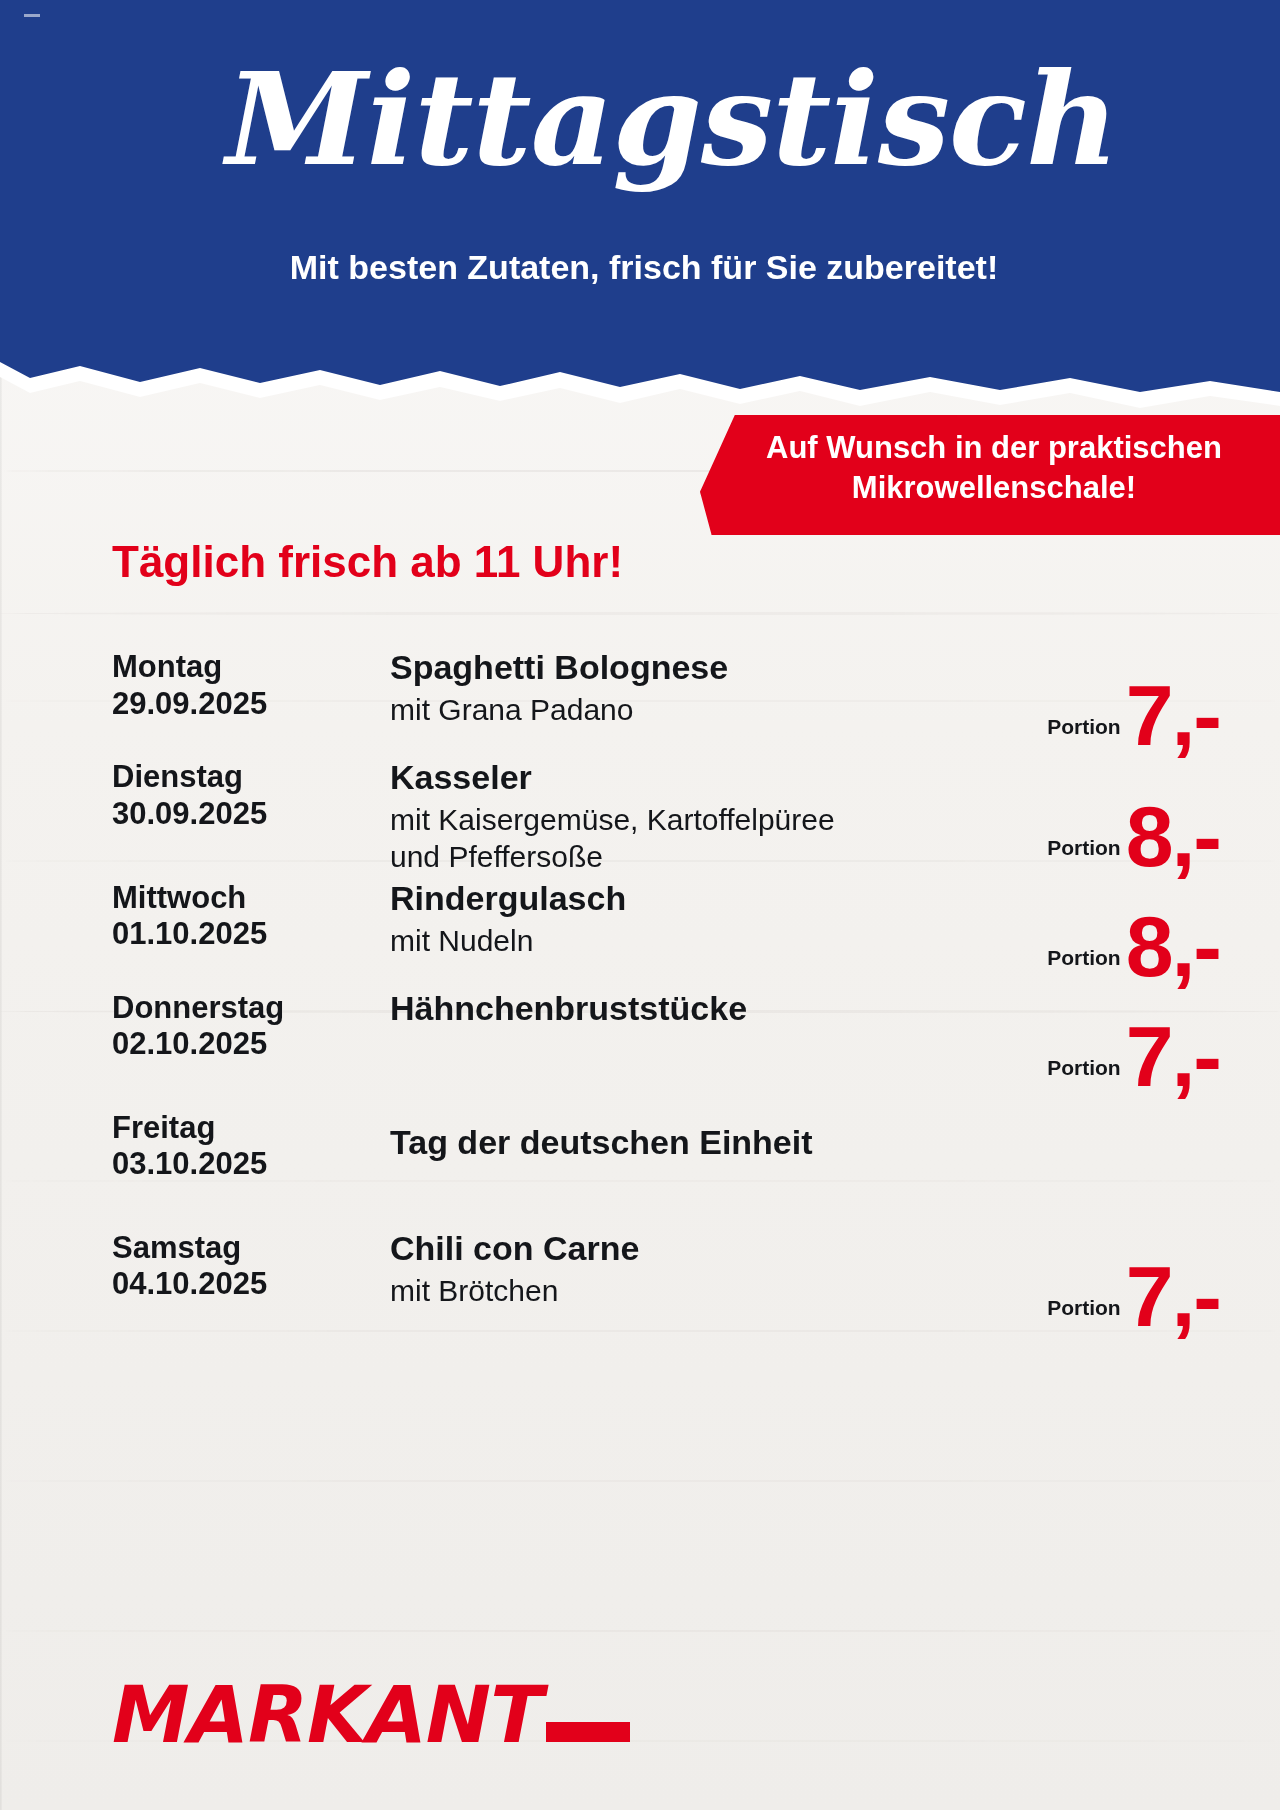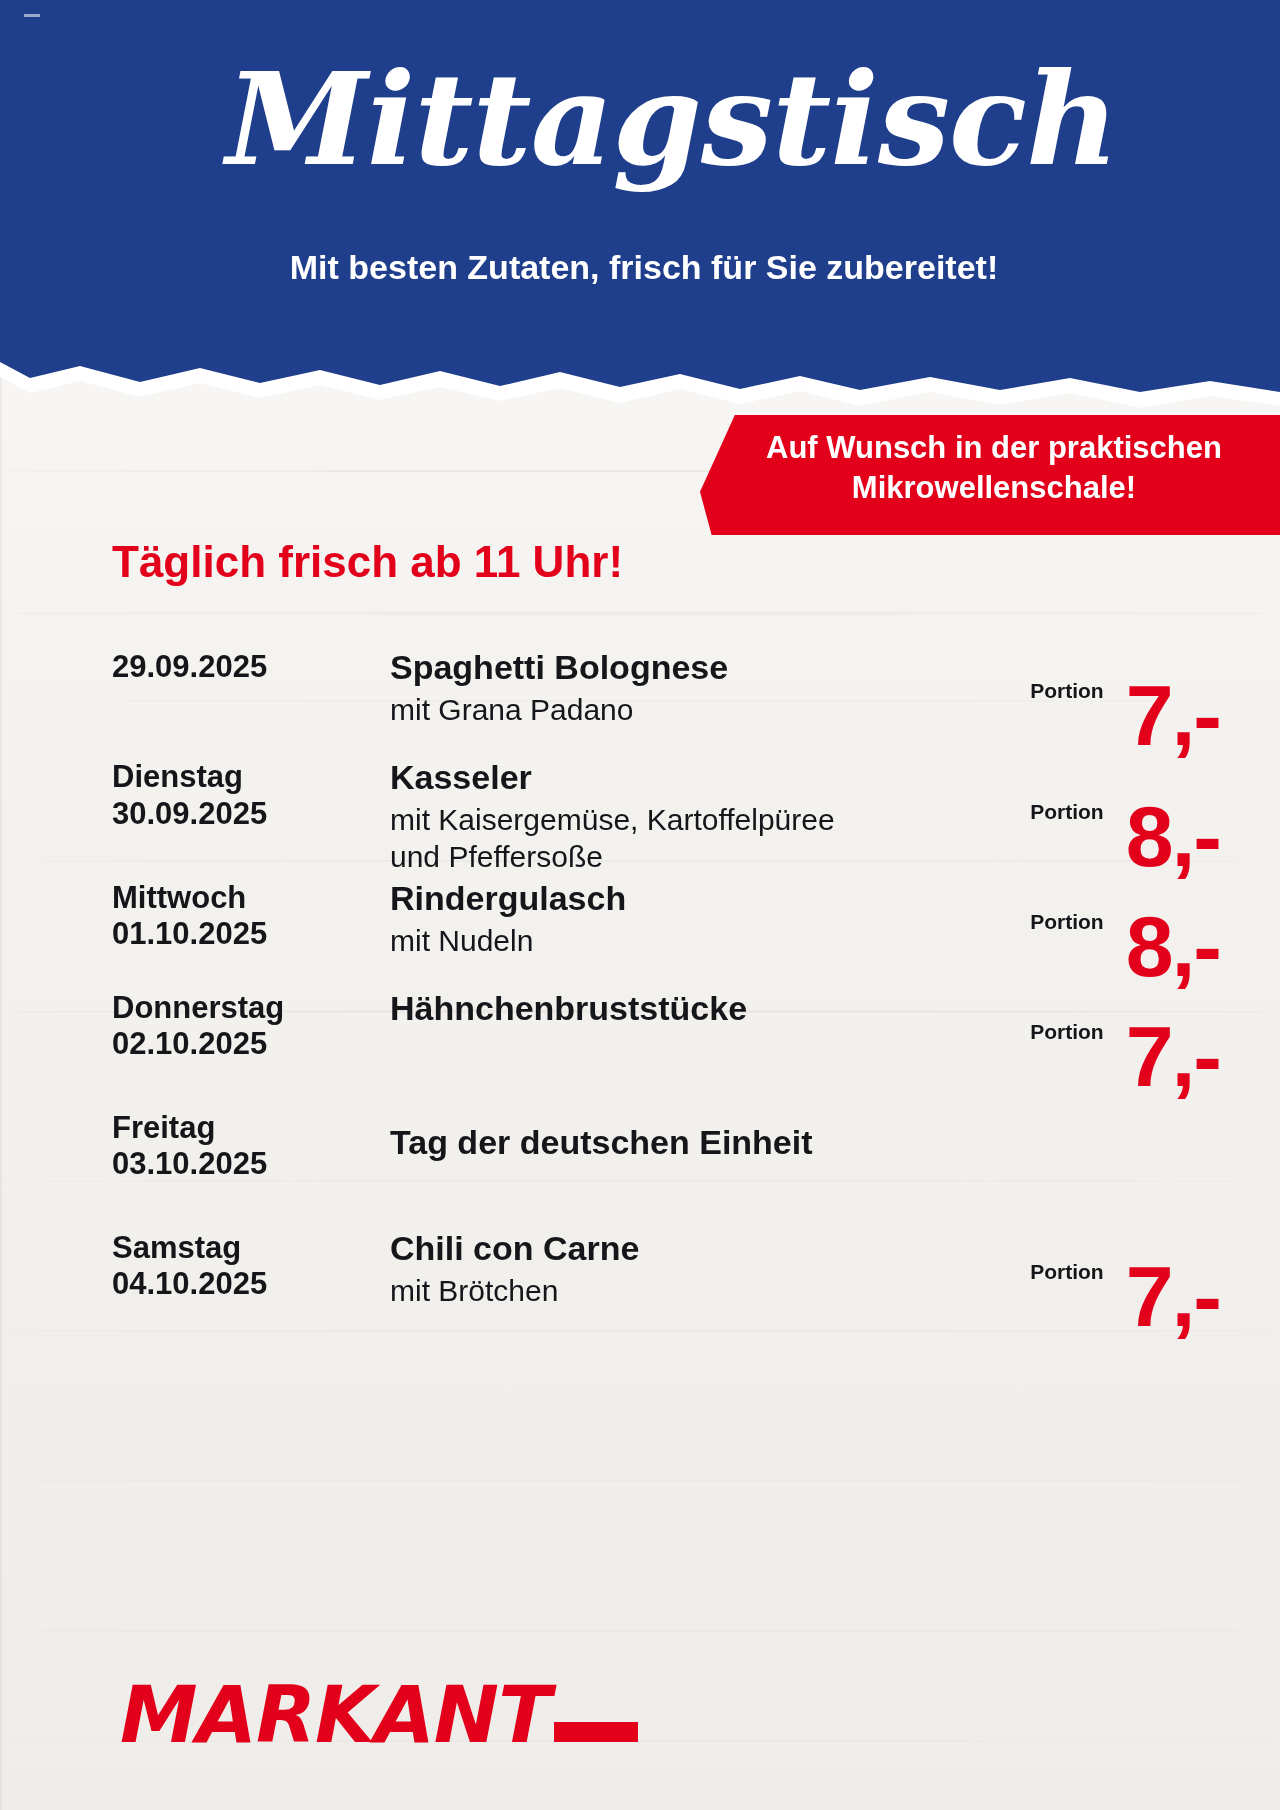--- a/index.html
+++ b/index.html
@@ -194,23 +194,23 @@
   .desc {
     font-weight: 400;
     font-size: 30px;
     color: #14161a;
     line-height: 1.25;
     margin-top: 3px;
   }
   .pricebox {
     flex: 0 0 250px;
     display: flex;
-    align-items: flex-start;
+    align-items: flex-end;
     justify-content: flex-end;
-    gap: 22px;
+    gap: 5px;
     align-self: flex-end;
     padding-bottom: 2px;
   }
   .portion {
     font-weight: 700;
     font-size: 21px;
     color: #14161a;
     padding-bottom: 14px;
     white-space: nowrap;
   }
@@ -219,21 +219,21 @@
     font-size: 86px;
     color: #e2001a;
     line-height: 0.86;
     letter-spacing: -2px;
     white-space: nowrap;
   }
 
   
   .logo {
     position: absolute;
-    left: 120px;
+    left: 112px;
     bottom: 56px;
     z-index: 7;
     display: flex;
     align-items: center;
   }
   .logo-text {
     font-family: "DejaVu Sans", sans-serif;
     font-weight: 700;
     font-style: italic;
     font-size: 78px;
@@ -285,20 +285,21 @@
   <div class="banner">
     <div class="banner-text">Auf Wunsch in der praktischen Mikrowellenschale!</div>
   </div>
 
   <div class="fresh">Täglich frisch ab 11 Uhr!</div>
 
   <div class="menu">
 
     <div class="row">
       <div class="daybox">
+        <div class="day">Montag</div>
         <div class="date">29.09.2025</div>
       </div>
       <div class="dishbox">
         <div class="dish">Spaghetti Bolognese</div>
         <div class="desc">mit Grana Padano</div>
       </div>
       <div class="pricebox">
         <div class="portion">Portion</div>
         <div class="price">7,-</div>
       </div>

